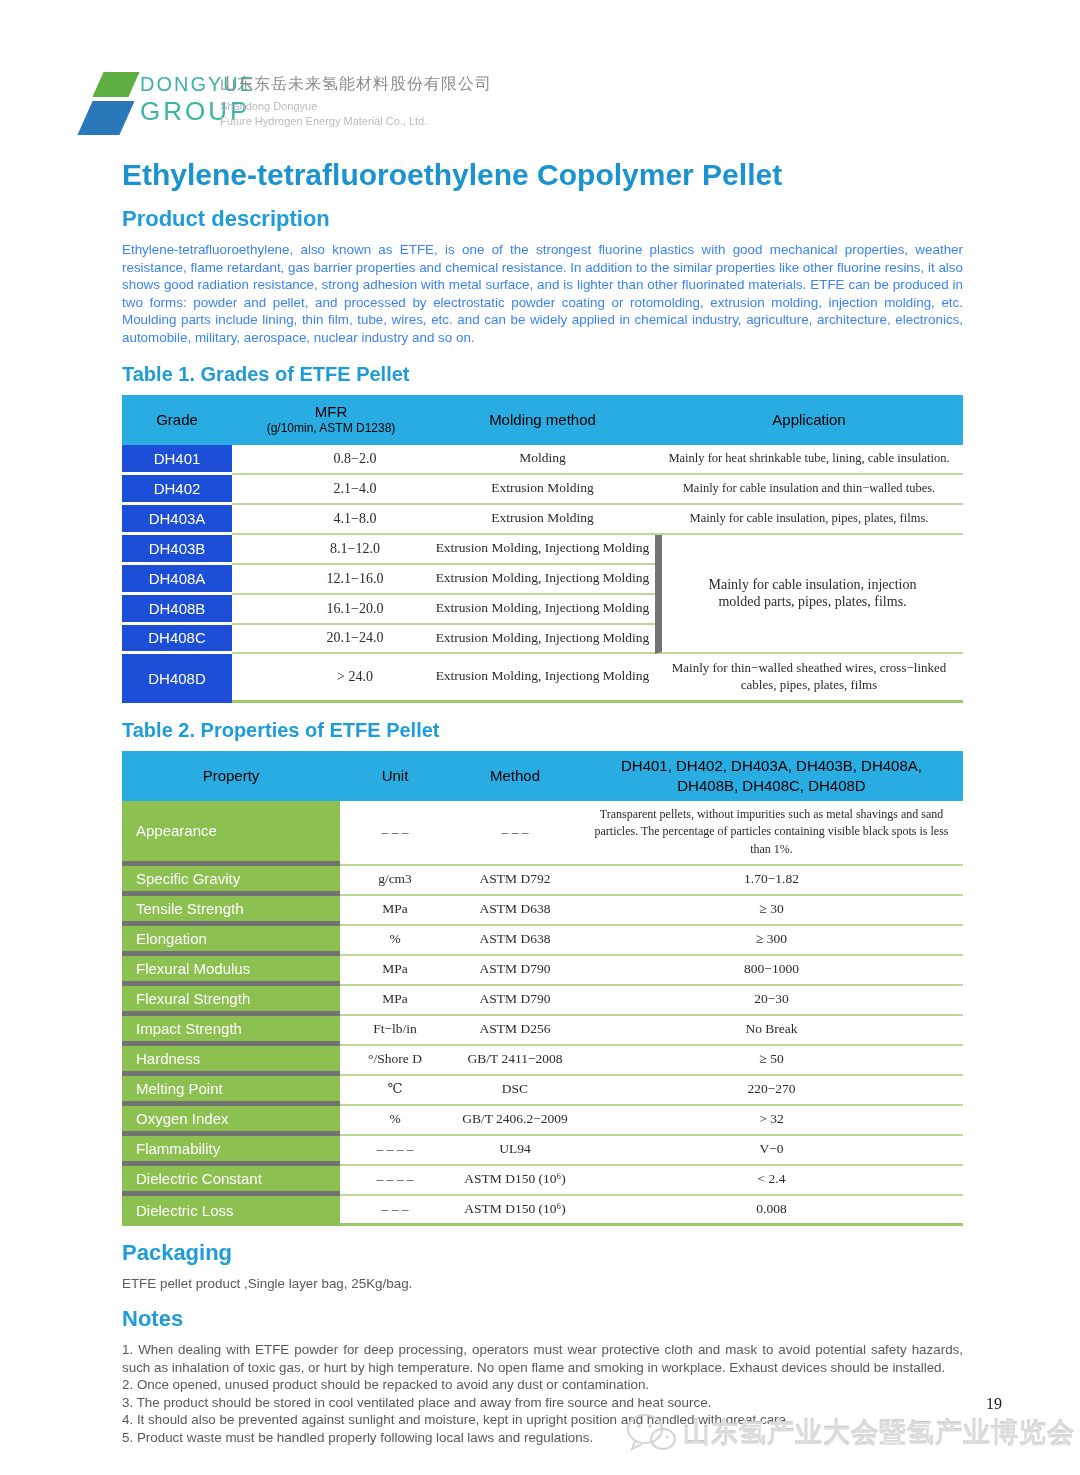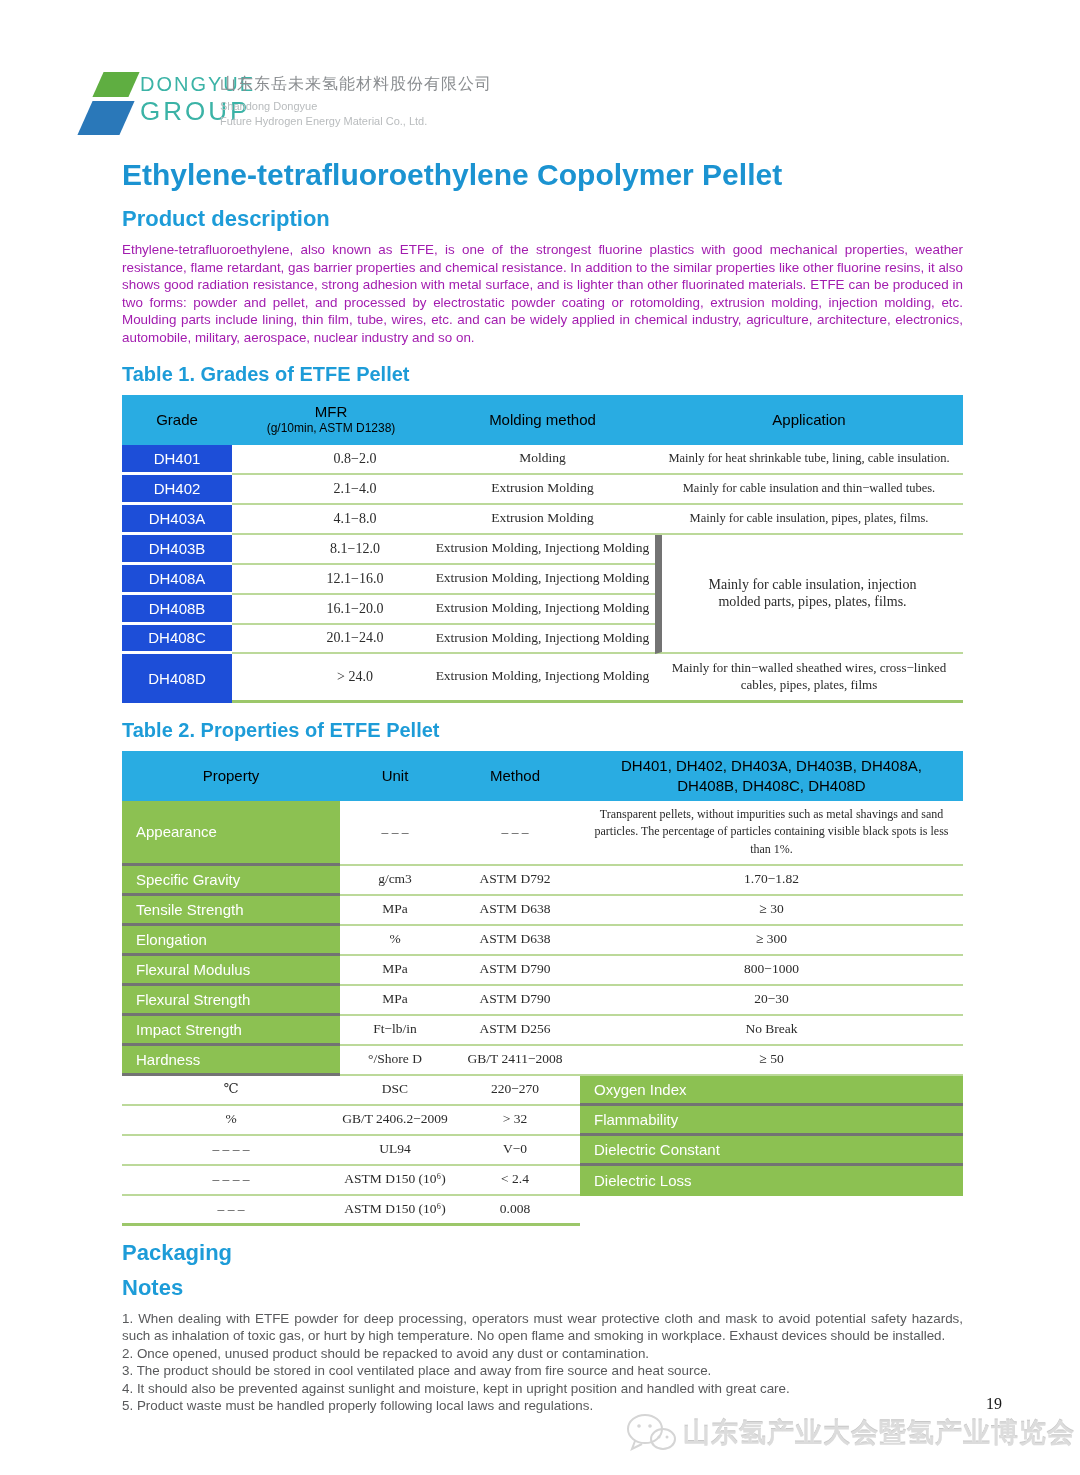--- a/index.html
+++ b/index.html
@@ -19,21 +19,21 @@
   .wordmark .l1{font-size:20px;letter-spacing:2px;font-weight:500;}
   .wordmark .l2{font-size:26px;letter-spacing:3px;font-weight:500;margin-top:4px;}
   .company{position:absolute;left:140px;top:6px;width:420px;}
   .company-cn{font-size:16px;color:#8a8d90;letter-spacing:1px;}
   .company-en{font-size:11px;color:#b9bcbe;line-height:1.35;margin-top:4px;}
   
   .content{position:absolute;left:122px;top:158px;width:841px;}
   .doc-title{font-size:30px;font-weight:bold;color:#1b93d1;letter-spacing:0;margin:0 0 14px 0;}
   .sec-head{font-size:22px;font-weight:bold;color:#1d9cd8;margin:0 0 9px 0;}
   .desc{
-    font-size:13.4px;color:#a21caf;line-height:17.6px;
+    font-size:13.4px;color:#3b82f6;line-height:17.6px;
     text-align:justify;margin:0 0 16px 0;
   }
   .tbl-title{font-size:20px;font-weight:bold;color:#1d9cd8;margin:0 0 9px 0;}
   
   .t1{
     display:grid;
     grid-template-columns:110px 198px 225px 1fr;
     grid-template-rows:50px 30px 30px 30px 30px 30px 30px 29px 49px;
     margin-bottom:16px;
   }
@@ -63,21 +63,21 @@
   
   .t2{
     display:grid;
     grid-template-columns:218px 110px 130px 1fr;
     grid-template-rows:50px 65px repeat(12,30px);
     margin-bottom:14px;
   }
   .pcell{
     background:#8cc152;color:#ffffff;font-size:15px;
     display:flex;align-items:center;justify-content:flex-start;
-    padding-left:14px;border-bottom:3px solid #737373;
+    padding-left:14px;border-bottom:5px solid #737373;
   }
   .pcell.last{border-bottom:none;}
   .t2 .wcell{font-size:13.5px;}
   .t2 .appearance{font-size:12px;padding:0 10px;line-height:1.45;}
   .t2 .botline{border-bottom:3px solid #9cc76a;}
   .t2 .grades-head{font-size:15px;line-height:1.3;padding:0 30px;}
   
   .body-line{font-size:13.4px;color:#58595b;line-height:17.5px;margin:0 0 14px 0;}
   .notes-list{font-size:13.4px;color:#58595b;line-height:17.5px;text-align:justify;}
   .notes-list div{margin:0;}
@@ -220,20 +220,21 @@
       <div class="pcell">Impact Strength</div>
       <div class="wcell">Ft−lb/in</div>
       <div class="wcell">ASTM D256</div>
       <div class="wcell">No Break</div>
 
       <div class="pcell">Hardness</div>
       <div class="wcell">°/Shore D</div>
       <div class="wcell">GB/T 2411−2008</div>
       <div class="wcell">≥ 50</div>
 
+      <div class="pcell">Melting Point</div>
       <div class="wcell">℃</div>
       <div class="wcell">DSC</div>
       <div class="wcell">220−270</div>
 
       <div class="pcell">Oxygen Index</div>
       <div class="wcell">%</div>
       <div class="wcell">GB/T 2406.2−2009</div>
       <div class="wcell">&gt; 32</div>
 
       <div class="pcell">Flammability</div>
@@ -246,20 +247,21 @@
       <div class="wcell">ASTM D150 (10⁶)</div>
       <div class="wcell">&lt; 2.4</div>
 
       <div class="pcell last">Dielectric Loss</div>
       <div class="wcell botline">– – –</div>
       <div class="wcell botline">ASTM D150 (10⁶)</div>
       <div class="wcell botline">0.008</div>
     </div>
 
     <h2 class="sec-head">Packaging</h2>
+    <p class="body-line">ETFE pellet product ,Single layer bag, 25Kg/bag.</p>
 
     <h2 class="sec-head">Notes</h2>
     <div class="notes-list">
       <div>1. When dealing with ETFE powder for deep processing, operators must wear protective cloth and mask to avoid potential safety hazards, such as inhalation of toxic gas, or hurt by high temperature. No open flame and smoking in workplace. Exhaust devices should be installed.</div>
       <div>2. Once opened, unused product should be repacked to avoid any dust or contamination.</div>
       <div>3. The product should be stored in cool ventilated place and away from fire source and heat source.</div>
       <div>4. It should also be prevented against sunlight and moisture, kept in upright position and handled with great care.</div>
       <div>5. Product waste must be handled properly following local laws and regulations.</div>
     </div>
   </div>

